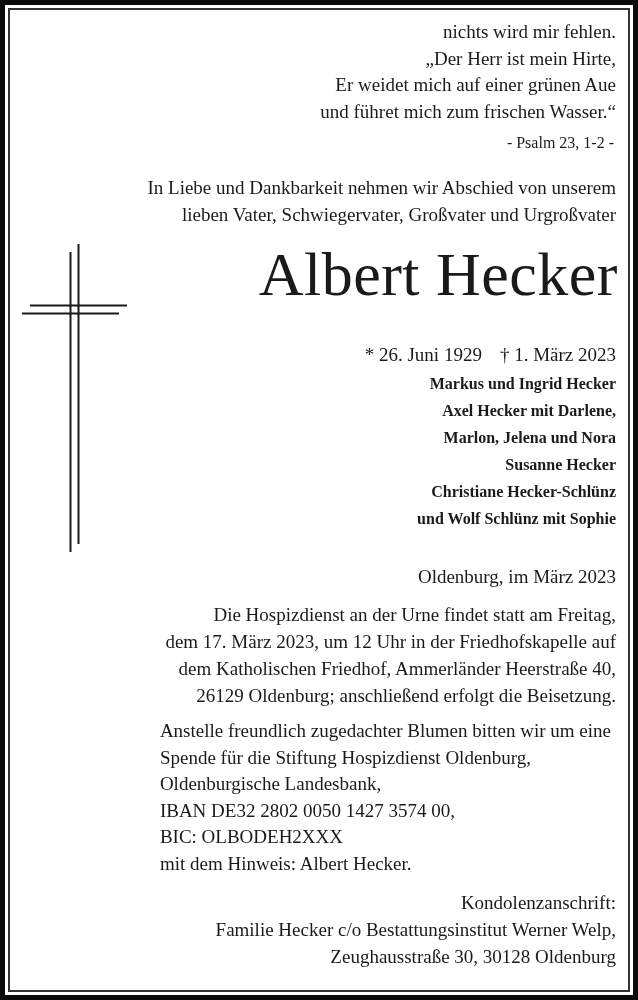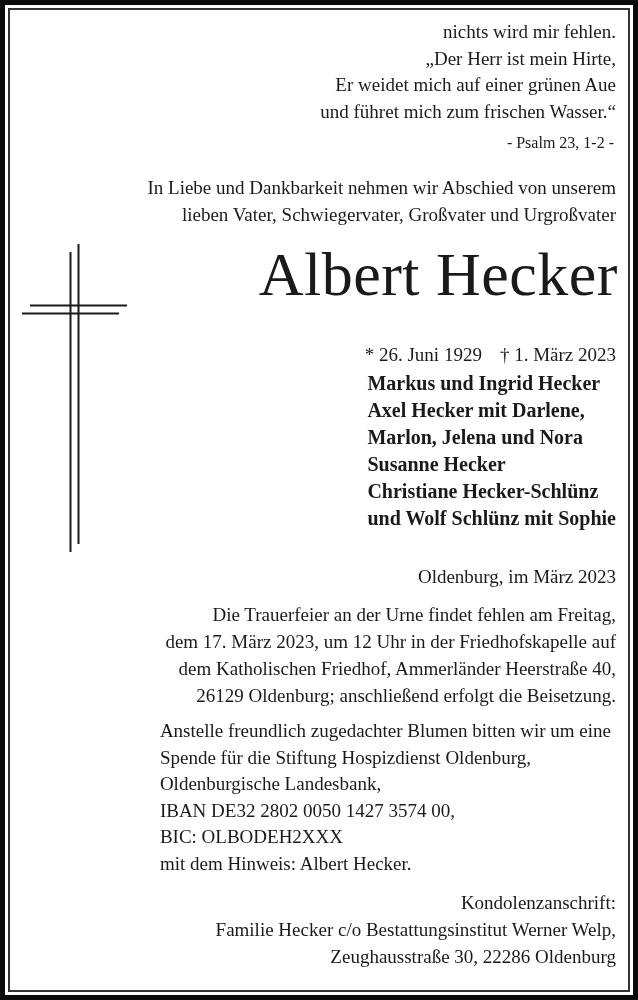--- a/index.html
+++ b/index.html
@@ -7,21 +7,21 @@
     .frame-outer { position: absolute; left: 0; top: 0; width: 638px; height: 1000px; box-sizing: border-box; border: 5px solid #0a0a0a; }
     .frame-inner { position: absolute; left: 8px; top: 8px; right: 8px; bottom: 8px; border: 2px solid #333; box-sizing: border-box; }
     .line { display: block; white-space: nowrap; }
     .quote { position: absolute; right: 22px; top: 19px; font-size: 19px; line-height: 26.5px; text-align: right; }
     .psalm { position: absolute; right: 24px; top: 134px; font-size: 16px; text-align: right; margin-left: 32px; }
     .intro { position: absolute; right: 22px; top: 174px; font-size: 19px; line-height: 27px; text-align: right; }
     .name { position: absolute; right: 20px; top: 239px; font-size: 62px; line-height: 70px; letter-spacing: 0.5px; text-align: right; }
     .dates { position: absolute; right: 22px; top: 344px; font-size: 19px; text-align: right; }
     .dates span { display: inline-block; }
     .dates .gap { width: 18px; }
-    .mourners { position: absolute; right: 22px; top: 370px; font-size: 20px; line-height: 27px; font-weight: bold; text-align: left; }
+    .mourners { position: absolute; right: 22px; top: 370px; font-size: 16px; line-height: 27px; font-weight: bold; text-align: right; }
     .place { position: absolute; right: 22px; top: 566px; font-size: 19px; text-align: right; }
     .funeral { position: absolute; right: 22px; top: 601px; font-size: 19px; line-height: 27px; text-align: right; }
     .donation { position: absolute; right: 27px; top: 718px; font-size: 19px; line-height: 26.5px; text-align: left; }
     .condolence { position: absolute; right: 22px; top: 889px; font-size: 19px; line-height: 27px; text-align: right; }
     .cross { position: absolute; left: 0; top: 0; width: 160px; height: 600px; }
   </style>
 </head>
 <body>
 
 <div class="frame-outer"></div>
@@ -58,32 +58,32 @@
   <span class="line">Axel Hecker mit Darlene,</span>
   <span class="line">Marlon, Jelena und Nora</span>
   <span class="line">Susanne Hecker</span>
   <span class="line">Christiane Hecker-Schlünz</span>
   <span class="line">und Wolf Schlünz mit Sophie</span>
 </div>
 
 <div class="place">Oldenburg, im März 2023</div>
 
 <div class="funeral">
-  <span class="line">Die Trauerfeier an der Urne findet fehlen am Freitag,</span>
+  <span class="line">Die Hospizdienst an der Urne findet statt am Freitag,</span>
   <span class="line">dem 17. März 2023, um 12 Uhr in der Friedhofskapelle auf</span>
   <span class="line">dem Katholischen Friedhof, Ammerländer Heerstraße 40,</span>
   <span class="line">26129 Oldenburg; anschließend erfolgt die Beisetzung.</span>
 </div>
 
 <div class="donation">
   <span class="line">Anstelle freundlich zugedachter Blumen bitten wir um eine</span>
   <span class="line">Spende für die Stiftung Hospizdienst Oldenburg,</span>
   <span class="line">Oldenburgische Landesbank,</span>
   <span class="line">IBAN DE32 2802 0050 1427 3574 00,</span>
   <span class="line">BIC: OLBODEH2XXX</span>
   <span class="line">mit dem Hinweis: Albert Hecker.</span>
 </div>
 
 <div class="condolence">
   <span class="line">Kondolenzanschrift:</span>
   <span class="line">Familie Hecker c/o Bestattungsinstitut Werner Welp,</span>
-  <span class="line">Zeughausstraße 30, 22286 Oldenburg</span>
+  <span class="line">Zeughausstraße 30, 30128 Oldenburg</span>
 </div>
 
 </body></html>

